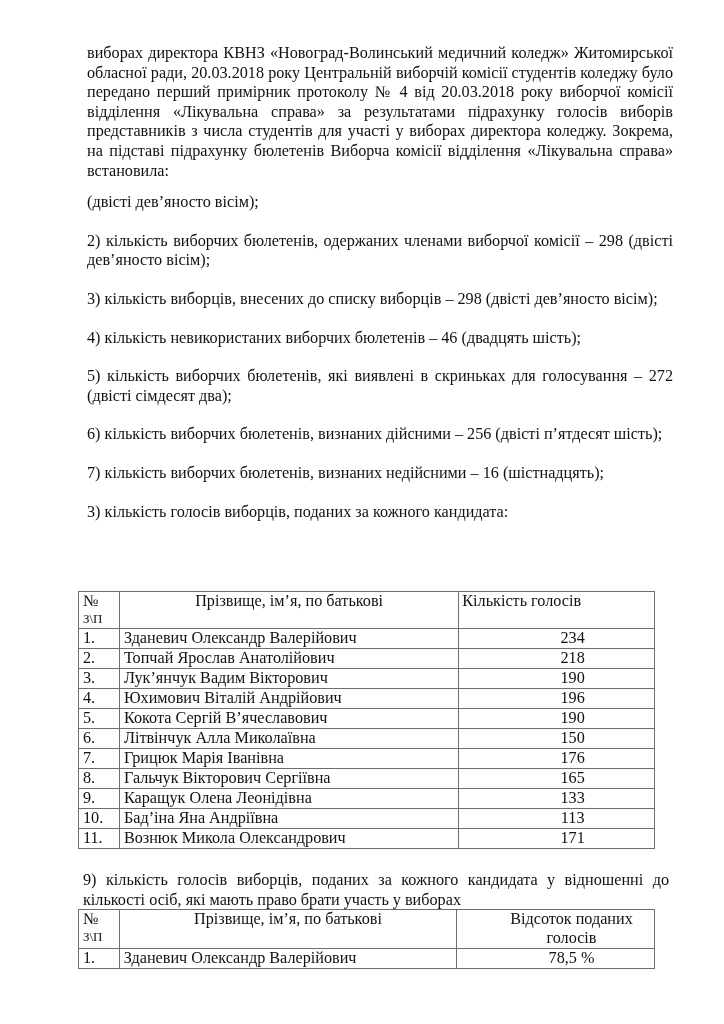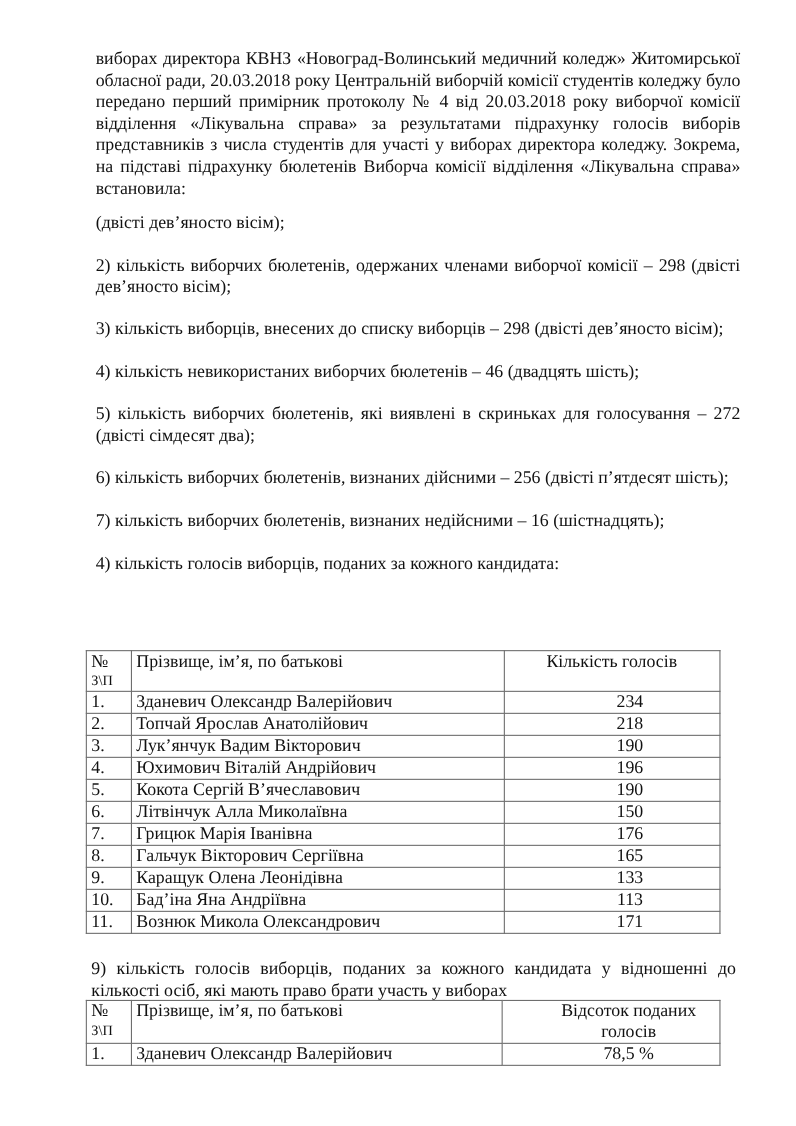--- a/index.html
+++ b/index.html
@@ -10,43 +10,43 @@
   .para.last-left { text-align-last: left; }
   .intro { margin-bottom: 12px; }
   .item { margin-bottom: 19px; }
   table { border-collapse: collapse; font-size: 16.2px; line-height: 19px; position: absolute; }
   td, th { border: 1px solid #6e6e6e; padding: 0 4px; font-weight: normal; vertical-align: top; }
   .t1 { left: 78px; top: 591px; width: 577px; }
   .t2 { left: 78px; top: 909px; width: 577px; }
   .c1 { width: 33px; text-align: left; }
   .c2 { width: 351px; }
   .c3 { width: 166px; text-align: center; padding-left: 36px; }
-  th.c2 { text-align: left; }
-  th.c3h1 { text-align: center; padding-left: 3px; }
+  th.c2 { text-align: center; }
+  th.c3h1 { text-align: left; padding-left: 3px; }
   .hdr th { height: 36px; }
   .num-small { font-size: 13px; line-height: 16px; display:block; }
   .row td { height: 19px; }
   .p9 { position: absolute; left: 83px; top: 871px; width: 586px; }
 </style>
 </head>
 <body>
 
 <div class="page">
   <p class="para intro last-left">виборах директора КВНЗ «Новоград-Волинський медичний коледж» Житомирської обласної ради,  20.03.2018 року Центральній виборчій комісії студентів коледжу було передано перший примірник протоколу № 4 від 20.03.2018 року виборчої комісії відділення «Лікувальна справа» за результатами підрахунку голосів виборів представників з числа студентів для участі у виборах директора коледжу. Зокрема, на підставі підрахунку бюлетенів Виборча комісії відділення «Лікувальна справа» встановила:</p>
 
   <div class="item">
     <p class="para" style="text-align:left">(двісті дев’яносто вісім);</p>
   </div>
   <p class="para item last-left">2) кількість виборчих бюлетенів, одержаних членами виборчої комісії – 298 (двісті дев’яносто вісім);</p>
   <p class="para item last-left">3) кількість виборців, внесених до списку виборців – 298 (двісті дев’яносто вісім);</p>
   <p class="para item last-left">4) кількість невикористаних виборчих бюлетенів – 46 (двадцять шість);</p>
   <p class="para item last-left">5) кількість виборчих бюлетенів, які виявлені в скриньках для голосування – 272 (двісті сімдесят два);</p>
   <p class="para item last-left">6) кількість виборчих бюлетенів, визнаних дійсними – 256 (двісті п’ятдесят шість);</p>
   <p class="para item last-left">7) кількість виборчих бюлетенів, визнаних недійсними – 16 (шістнадцять);</p>
-  <p class="para item last-left">4) кількість голосів виборців, поданих за кожного кандидата:</p>
+  <p class="para item last-left">3) кількість голосів виборців, поданих за кожного кандидата:</p>
 </div>
 
 <table class="t1">
   <tbody>
       <tr class="hdr">
     <th class="c1">
       <span>№</span>
       <span class="num-small">З\П</span>
     </th>
     <th class="c2">Прізвище, ім’я, по батькові</th>

